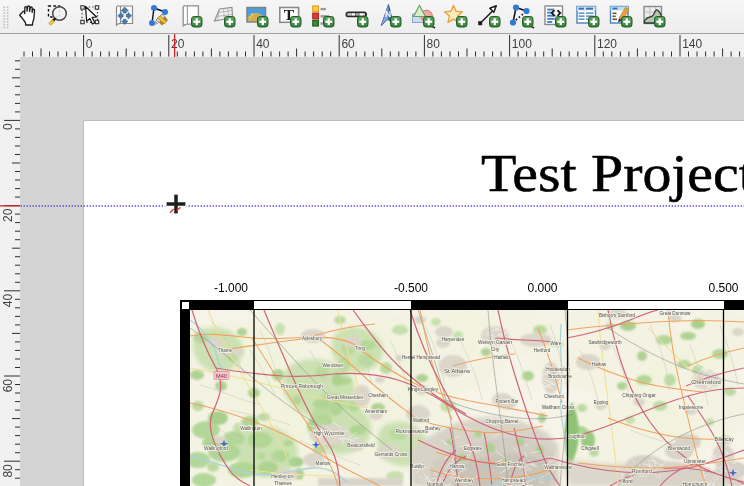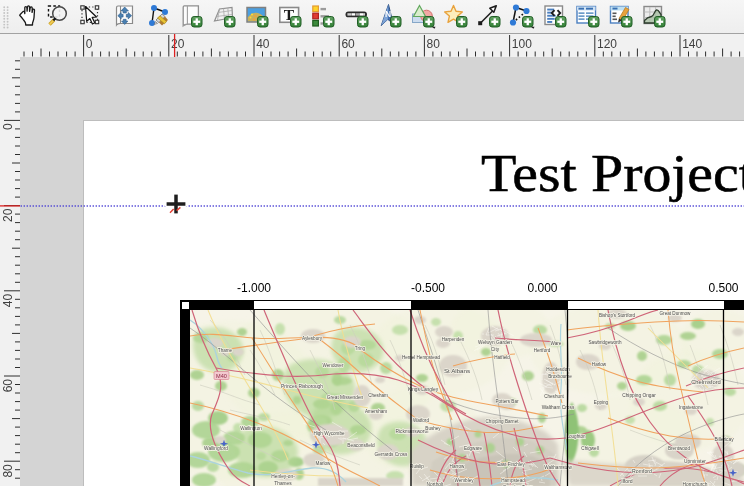--- a/index.html
+++ b/index.html
@@ -1,16 +1,16 @@
 <!DOCTYPE html>
 <html><head><meta charset="utf-8"><style>html,body{margin:0;padding:0}body{width:744px;height:486px;overflow:hidden;position:relative;background:#d4d4d4;font-family:"Liberation Sans",sans-serif}.abs{position:absolute}</style></head><body>
 <div class="abs" style="left:83px;top:120px;width:661px;height:366px;background:#fff;border-left:1px solid #bdbdbd;border-top:1px solid #bdbdbd"></div>
 <div class="abs" style="left:481px;top:143.9px;font-family:'Liberation Serif',serif;font-size:52px;color:#000;white-space:nowrap;transform:scaleX(1.112);-webkit-text-stroke:0.55px #000;transform-origin:0 0">Test Project</div>
-<div class="abs" style="left:214.0px;top:281px;width:80px;text-align:center;font-size:12px;color:#000">-1.000</div>
-<div class="abs" style="left:388px;top:281px;width:80px;text-align:center;font-size:12px;color:#000">-0.500</div>
+<div class="abs" style="left:214.0px;top:281px;width:80px;font-size:12px;color:#000">-1.000</div>
+<div class="abs" style="left:371.0px;top:281px;width:80px;text-align:center;font-size:12px;color:#000">-0.500</div>
 <div class="abs" style="left:527.5px;top:281px;width:80px;text-align:left;font-size:12px;color:#000">0.000</div>
 <div class="abs" style="left:683.5px;top:281px;width:80px;text-align:center;font-size:12px;color:#000">0.500</div>
 <svg width="554" height="176" viewBox="0 0 554 176" style="position:absolute;left:190px;top:310px">
     <defs>
       <filter id="b1" x="-30%" y="-30%" width="160%" height="160%">
         <feGaussianBlur stdDeviation="0.8"></feGaussianBlur>
       </filter>
       <filter id="b2" x="-30%" y="-30%" width="160%" height="160%">
         <feGaussianBlur stdDeviation="2"></feGaussianBlur>
       </filter>

